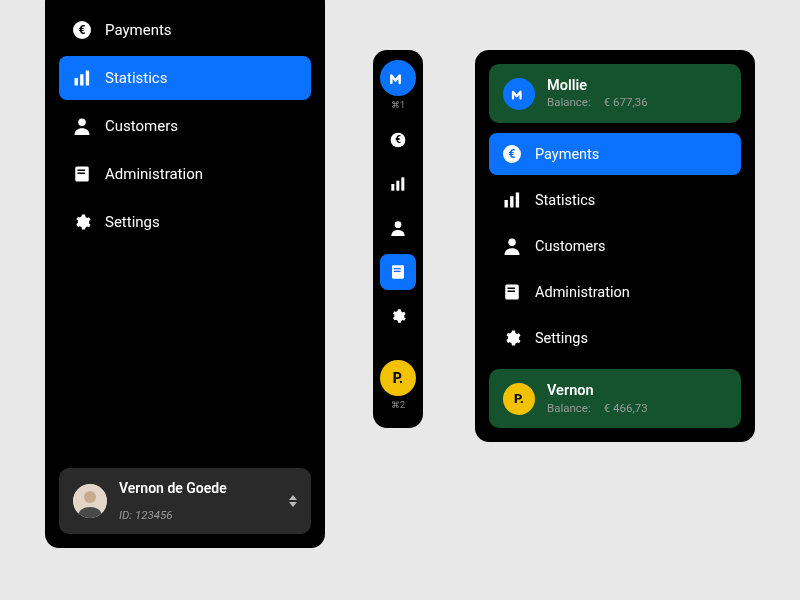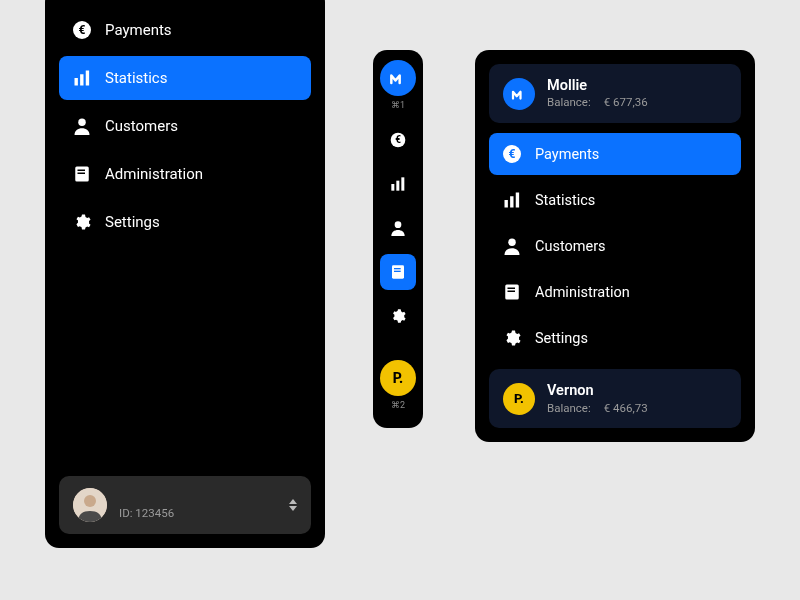--- a/index.html
+++ b/index.html
@@ -57,21 +57,21 @@
   .avatar {
     width: 34px; height: 34px; border-radius: 50%;
     background: #d9c8b8;
     display: flex; align-items: center; justify-content: center;
     overflow: hidden;
     flex-shrink: 0;
   }
   .avatar svg { width: 34px; height: 34px; }
   .user-info { flex: 1; min-width: 0; }
   .user-name { font-size: 14px; font-weight: 600; line-height: 1.25; }
-  .user-id { font-size: 11.5px; color: #9a9a9a; line-height: 1.25; margin-top: 16px; }
+  .user-id { font-size: 11.5px; color: #9a9a9a; line-height: 1.25; margin-top: 10px; font-style: italic; }
   .sort-arrows {
     display: flex; flex-direction: column; gap: 2px;
     align-items: center;
   }
   .sort-arrows span {
     width: 0; height: 0; border-left: 4px solid transparent; border-right: 4px solid transparent;
   }
   .sort-arrows .up { border-bottom: 5px solid #bbb; }
   .sort-arrows .down { border-top: 5px solid #bbb; }
 
@@ -101,21 +101,21 @@
 
   
   .panel-right {
     left: 475px;
     top: 50px;
     width: 280px;
     padding: 14px;
     display: flex; flex-direction: column; gap: 6px;
   }
   .acct-card {
-    background: #0f172a;
+    background: #14532d;
     border-radius: 10px;
     padding: 13px 14px;
     display: flex; align-items: center; gap: 12px;
     cursor: pointer;
   }
   .acct-logo-wrap {
     width: 32px; height: 32px; border-radius: 50%;
     display:flex;align-items:center;justify-content:center;
     flex-shrink:0;
   }
@@ -182,20 +182,21 @@
   <div class="spacer"></div>
   <div class="user-card">
     <div class="avatar">
       <svg viewBox="0 0 34 34">
           <circle cx="17" cy="17" r="17" fill="#e3d6c8"></circle>
           <circle cx="17" cy="13" r="6" fill="#c9a98c"></circle>
           <path d="M5 34c0-8 5-11 12-11s12 3 12 11z" fill="#4a4a4a"></path>
         </svg>
     </div>
     <div class="user-info">
+      <div class="user-name">Vernon de Goede</div>
       <div class="user-id">
         <span>ID:</span>
         <span>123456</span>
       </div>
     </div>
     <div class="sort-arrows">
       <span class="up"></span>
         <span class="down"></span>
     </div>
   </div>

